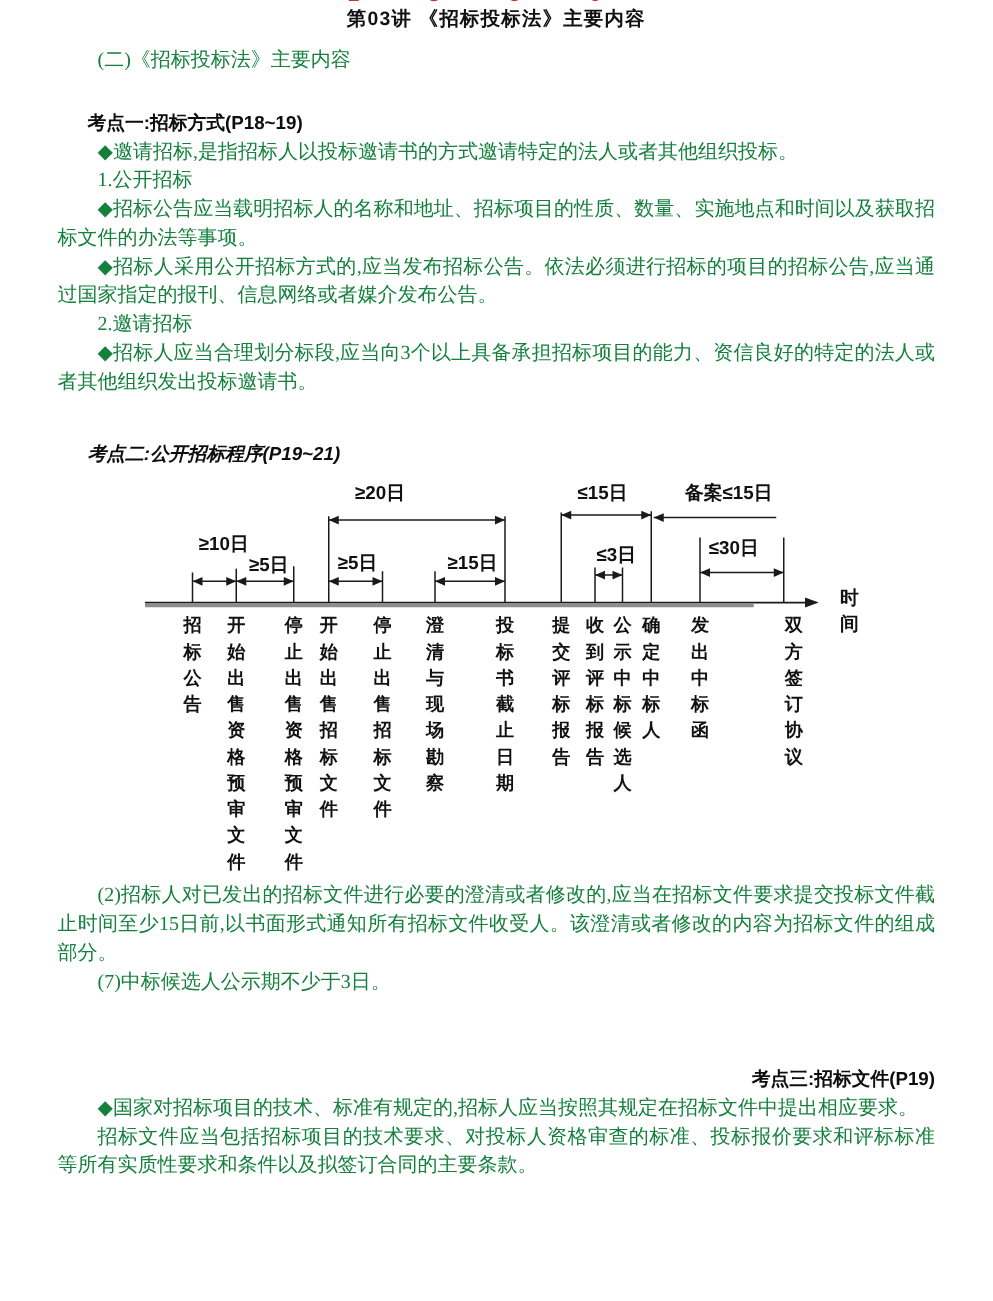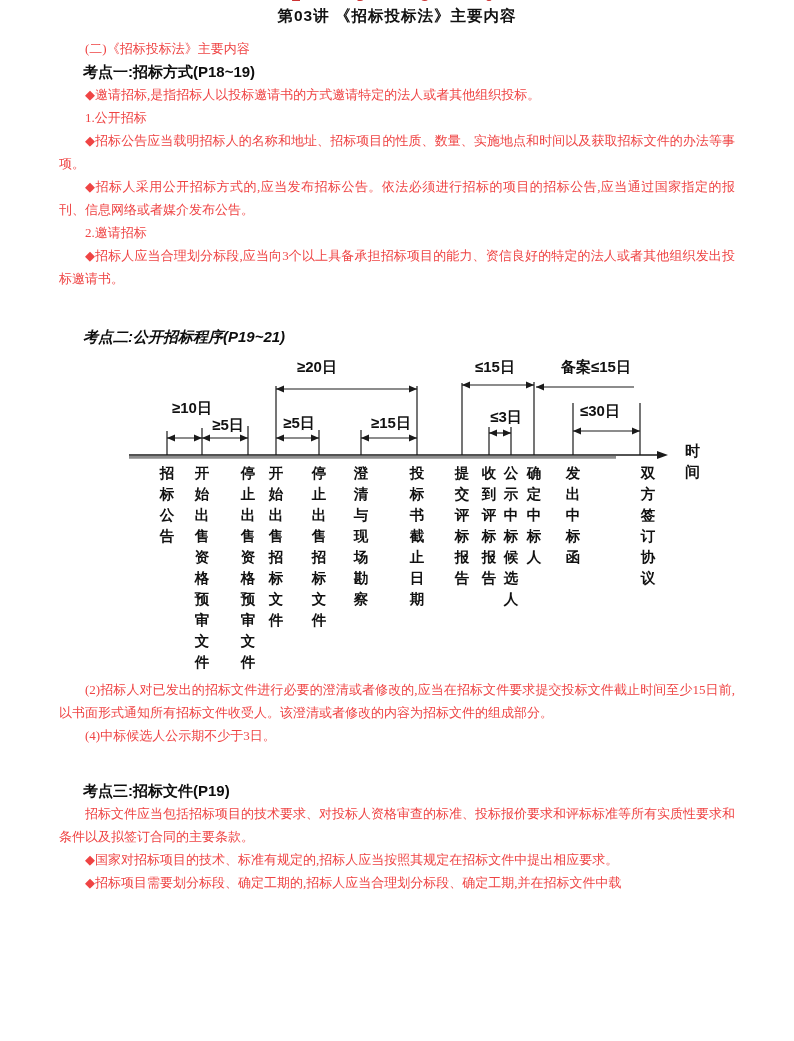--- a/index.html
+++ b/index.html
@@ -6,21 +6,21 @@
   body {
     width: 794px; height: 1041px;
     background: #ffffff;
     overflow: hidden;
     font-family: "Liberation Serif", "DejaVu Serif", serif;
     color: #141414;
   }
   .doc {
     width: 794px; height: 1041px;
     box-sizing: border-box;
-    padding: 0 59px;
+    padding: 0 46px;
     position: relative;
   }
   header.titlebar {
     position: relative;
     padding-top: 5px;
     text-align: center;
     height: 24px;
   }
   .doc-title {
     font-family: "Liberation Sans", "DejaVu Sans", sans-serif;
@@ -37,36 +37,37 @@
     font-family: "Liberation Sans", "DejaVu Sans", sans-serif;
     font-size: 17px;
     font-weight: bold;
     letter-spacing: 55px;
     white-space: nowrap;
   }
   section.textblock { display: block; }
   #blocks-top { margin-top: 8px; }
   p.block {
     margin: 0;
-    font-size: 13px;
+    font-size: 16px;
     line-height: 23px;
     text-indent: 2em;
     text-align: justify;
-    color: #ef4444;
+    color: #15803d;
   }
   p.heading {
     font-family: "Liberation Sans", "DejaVu Sans", sans-serif;
     font-weight: bold;
     font-size: 15px;
     text-indent: 1.6em;
     text-align: left;
     color: #0d0d0d;
+    margin-top: 27px;
   }
   #blocks-top p.heading:last-child { margin-top: 35px; font-style: italic; }
-  #blocks-bottom p.heading:first-child { margin-top: 32px; }
+  #blocks-bottom p.heading:first-child { margin-top: 55px; text-align: right; }
   section.diagram-wrap { height: 330px; }
   svg text {
     font-family: "Liberation Sans", "DejaVu Sans", sans-serif;
     font-weight: bold;
     fill: #111;
   }
 </style>
 </head>
 <body>
 
@@ -200,23 +201,22 @@
         <g>
           <line x1="477" y1="401" x2="575" y2="401" stroke="#1a1a1a" stroke-width="1.2"></line>
           <polygon points="477,401 485,397.5 485,404.5" fill="#1a1a1a"></polygon>
           <text x="537" y="386" font-size="15" text-anchor="middle">备案≤15日</text>
         </g>
       </svg>
   </section>
 
   <section class="textblock" id="blocks-mid">
       <p class="block">(2)招标人对已发出的招标文件进行必要的澄清或者修改的,应当在招标文件要求提交投标文件截止时间至少15日前,以书面形式通知所有招标文件收受人。该澄清或者修改的内容为招标文件的组成部分。</p>
-      <p class="block">(4)中标候选人公示期不少于3日。</p>
+      <p class="block">(7)中标候选人公示期不少于3日。</p>
     </section>
 
   <section class="textblock" id="blocks-bottom">
       <p class="block heading">考点三:招标文件(P19)</p>
+      <p class="block">◆国家对招标项目的技术、标准有规定的,招标人应当按照其规定在招标文件中提出相应要求。</p>
       <p class="block">招标文件应当包括招标项目的技术要求、对投标人资格审查的标准、投标报价要求和评标标准等所有实质性要求和条件以及拟签订合同的主要条款。</p>
-      <p class="block">◆国家对招标项目的技术、标准有规定的,招标人应当按照其规定在招标文件中提出相应要求。</p>
-      <p class="block">◆招标项目需要划分标段、确定工期的,招标人应当合理划分标段、确定工期,并在招标文件中载</p>
     </section>
 
 </div>
 
 </body></html>

